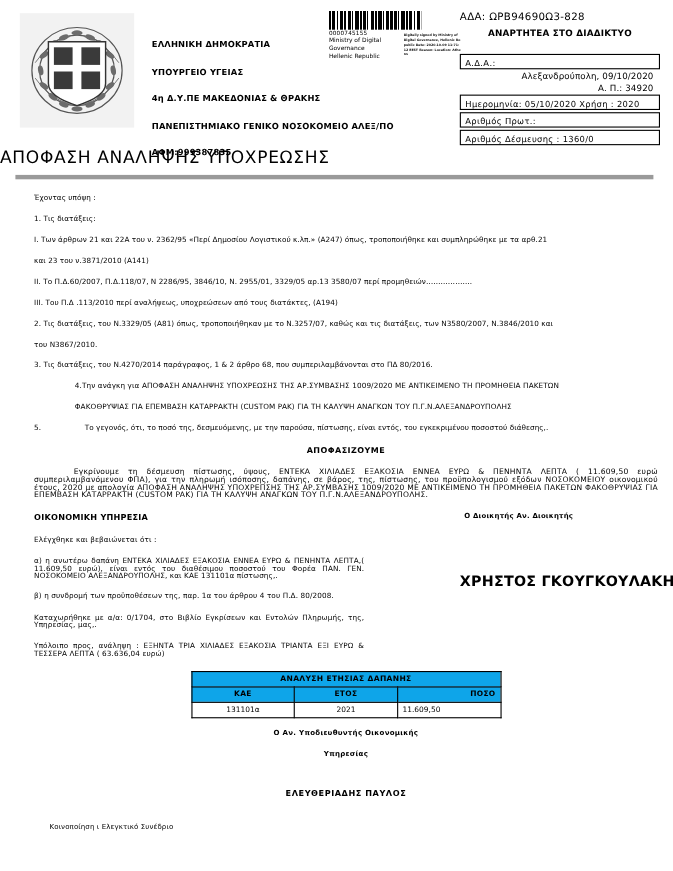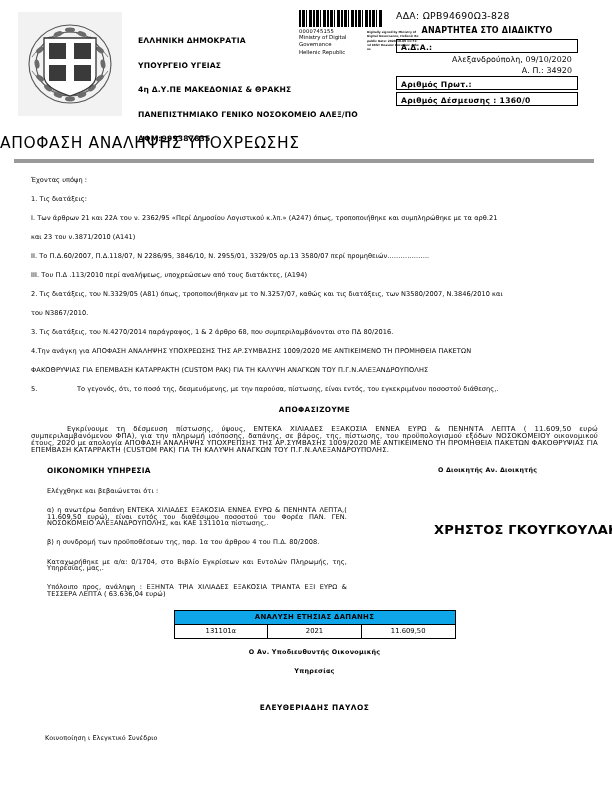--- a/index.html
+++ b/index.html
@@ -92,45 +92,45 @@
     font-size: 2.9px;
     line-height: 1.5;
     font-weight: bold;
     color: #111;
     word-break: break-all;
   }
 
   
   .right-head {
     position: absolute;
-    left: 396px;
+    left: 418px;
     top: 10px;
     width: 182px;
   }
   .ada-line {
     font-size: 9.3px;
     letter-spacing: 0.3px;
     white-space: nowrap;
     margin-bottom: 5px;
   }
   .anartitea {
     font-size: 8px;
     font-weight: bold;
     letter-spacing: 0.2px;
     text-align: center;
-    margin-bottom: 4px;
+    margin-bottom: 14px;
     white-space: nowrap;
   }
   .hbox {
     border: 1px solid #000;
     height: 14px;
     box-sizing: border-box;
     padding: 1.5px 4px;
     font-size: 7.6px;
-    font-weight: bold;
+    font-weight: normal;
     letter-spacing: 0.3px;
     margin-bottom: 2px;
     line-height: 11px;
   }
   .right-sub {
     font-size: 7.9px;
     text-align: right;
     padding-right: 6px;
     letter-spacing: 0.1px;
     margin: 1.5px 0;
@@ -159,20 +159,21 @@
   }
   .p {
     font-size: 6.6px;
     line-height: 1;
     margin-bottom: 12.4px;
     letter-spacing: 0.05px;
   }
   .p.caps {
     font-size: 6.6px;
     letter-spacing: 0.1px;
+    margin-left: 37px;
   }
   .p.item5 { padding-left: 0px; }
   .item5 .num { display:inline-block; width: 46px; }
 
   .apofasizoume {
     text-align: center;
     font-weight: bold;
     font-size: 7.3px;
     letter-spacing: 0.4px;
     margin: 2px 0 12px 0;
@@ -183,21 +184,20 @@
     text-align: justify;
     margin-bottom: 12.6px;
     letter-spacing: 0.2px;
   }
   .egkr.first { text-indent: 36px; }
 
   
   .two-col {
     position: relative;
     margin-top: 2px;
-    margin-left: 16px;
   }
   .col-left {
     width: 300px;
   }
   .oik-head {
     font-size: 7.4px;
     font-weight: bold;
     letter-spacing: 0.2px;
     margin-bottom: 13px;
   }
@@ -255,21 +255,21 @@
     font-size: 6.9px;
   }
   table.analysis thead th {
     background: #0ea5e9;
     text-align: center;
     font-weight: bold;
     letter-spacing: 0.3px;
   }
   table.analysis thead th.amount { text-align: right; }
   table.analysis tbody td { text-align: center; }
-  table.analysis tbody td.amount { text-align: center; }
+  table.analysis tbody td.amount { text-align: left; }
 
   
   .foot {
     margin-top: 9px;
     text-align: center;
   }
   .foot-l1 {
     font-size: 6.4px;
     font-weight: bold;
     letter-spacing: 0.25px;
@@ -361,20 +361,21 @@
 
     <div class="right-head">
       <div class="ada-line">
         <span>ΑΔΑ:</span>
         <span>ΩΡΒ94690Ω3-828</span>
       </div>
       <div class="anartitea">ΑΝΑΡΤΗΤΕΑ ΣΤΟ ΔΙΑΔΙΚΤΥΟ</div>
       <div class="hbox">Α.Δ.Α.:</div>
       <div class="right-sub">Αλεξανδρούπολη, 09/10/2020</div>
       <div class="right-sub">Α. Π.: 34920</div>
+      <div class="hbox">Ημερομηνία: 05/10/2020 Χρήση : 2020</div>
       <div class="hbox">Αριθμός Πρωτ.:</div>
       <div class="hbox">Αριθμός Δέσμευσης : 1360/0</div>
     </div>
   </div>
 
   <div class="title">ΑΠΟΦΑΣΗ ΑΝΑΛΗΨΗΣ ΥΠΟΧΡΕΩΣΗΣ</div>
   <div class="rule"></div>
 
   <div class="body">
 
@@ -410,20 +411,25 @@
         <div class="signame">ΧΡΗΣΤΟΣ ΓΚΟΥΓΚΟΥΛΑΚΗΣ</div>
       </div>
     </div>
 
     <div class="tbl-wrap">
       <table class="analysis">
         <thead>
           <tr>
             <th class="cap" colspan="3">ΑΝΑΛΥΣΗ ΕΤΗΣΙΑΣ ΔΑΠΑΝΗΣ</th>
           </tr>
+          <tr>
+            <th>ΚΑΕ</th>
+            <th>ΕΤΟΣ</th>
+            <th class="amount">ΠΟΣΟ</th>
+          </tr>
         </thead>
         <tbody>
           <tr>
             <td>131101α</td>
             <td>2021</td>
             <td class="amount">11.609,50</td>
           </tr>
         </tbody>
       </table>
     </div>

